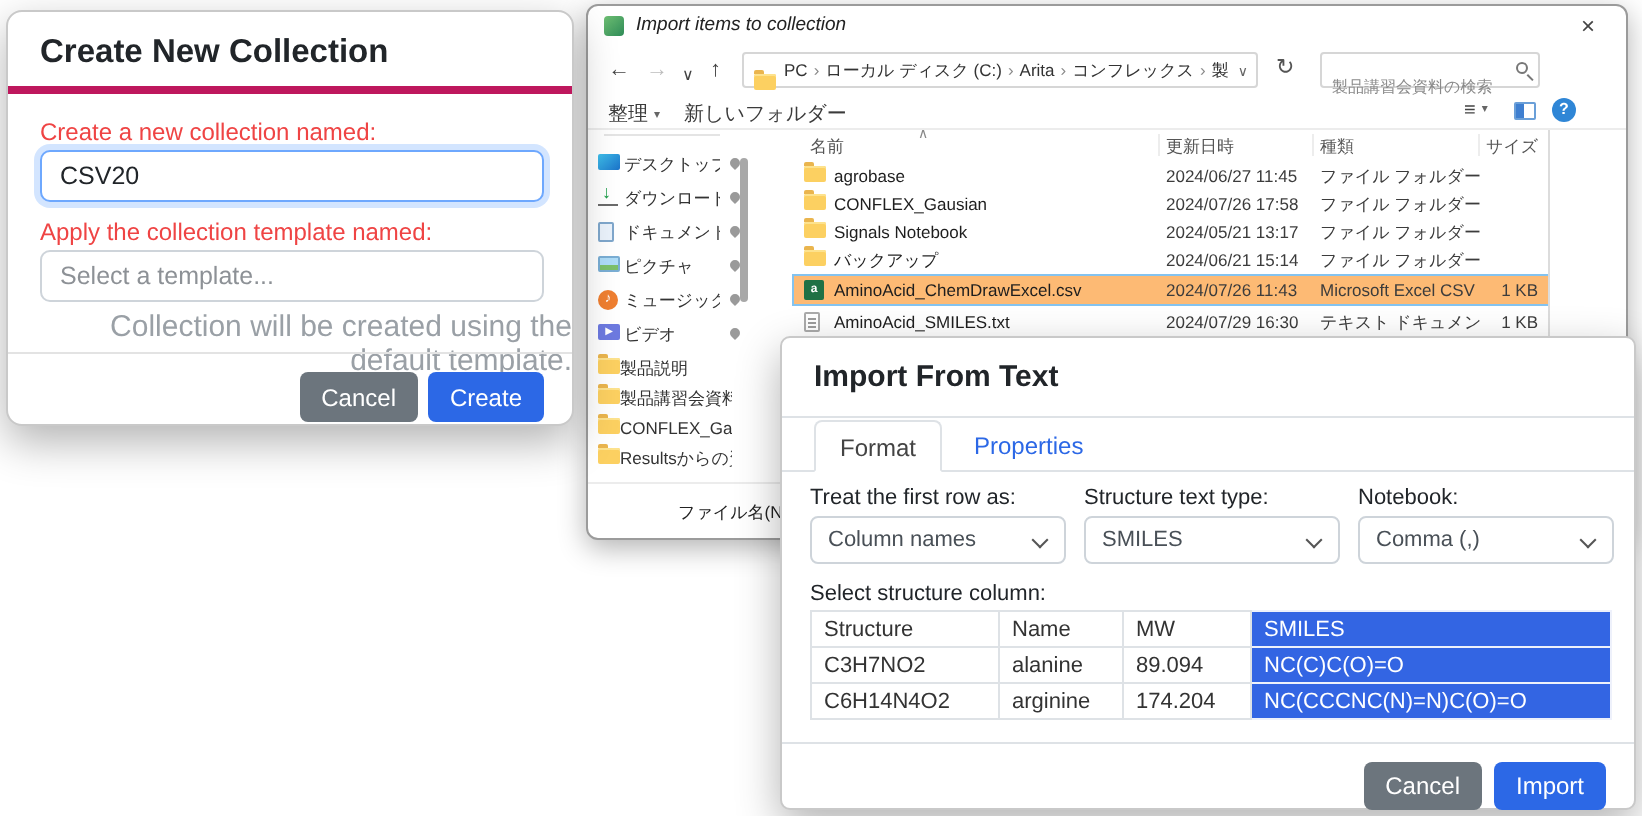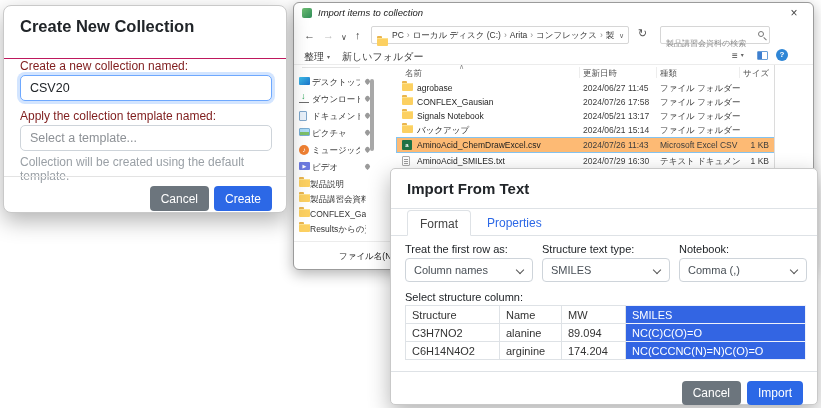--- a/index.html
+++ b/index.html
@@ -108,29 +108,29 @@
   
   .dlg { position:absolute; background:#fff; border:1px solid #c9c9c9; border-radius:6px;
     box-shadow:0 8px 22px rgba(0,0,0,.30); }
   .btn { border:none; border-radius:4px; color:#fff; font-size:12px; padding:4px 11px;
     cursor:pointer; font-family:inherit; }
   .btn-gray { background:#6c757d; }
   .btn-blue { background:var(--accent_blue,#2c68e6); }
 
   
   .create { left:3px; top:5px; width:284px; height:208px; border-radius:8px; }
-  .create .hdr { position:absolute; left:0; top:0; right:0; height:53px; border-bottom:1px solid #be185d; }
+  .create .hdr { position:absolute; left:0; top:0; right:0; height:41px; border-bottom:4px solid #be185d; }
   .create .hdr h1 { position:absolute; left:16px; top:11px; font-size:16.5px; color:#212529; font-weight:bold; }
-  .c-lbl { position:absolute; left:16px; font-size:12px; color:#7f1d1d; }
+  .c-lbl { position:absolute; left:16px; font-size:12px; color:#ef4444; }
   .c-input { position:absolute; left:16px; width:252px; height:26px; border-radius:5px;
     font-size:12.5px; padding:0 9px; color:#212529; font-family:inherit; outline:none; }
   .c-input.focus { border:1px solid #6ea8fe; box-shadow:0 0 0 3px rgba(13,110,253,.18); }
   .c-input.plain { border:1px solid #ced4da; }
   .c-input::placeholder { color:#8d9196; }
-  .c-note { position:absolute; left:16px; top:149px; font-size:12px; color:#9aa0a6; }
+  .c-note { position:absolute; left:16px; top:149px; font-size:15px; color:#9aa0a6;text-align:right; }
   .create .ftr { position:absolute; left:0; top:170px; right:0; bottom:0; border-top:1px solid #e3e3e3; }
   .create .ftr .btn { position:absolute; top:9px; height:25px; }
   .create .btn-gray { right:77px; }
   .create .btn-blue { right:14px; }
 
   
   .import { left:390px; top:168px; width:428px; height:237px; border-radius:5px; }
   .import .hdr { position:absolute; left:0; top:0; right:0; height:40px; border-bottom:1px solid #dee2e6; }
   .import .hdr h1 { position:absolute; left:16px; top:11px; font-size:15px; color:#212529; font-weight:bold; }
   .tabs { position:absolute; left:0; top:40px; right:0; height:27px; border-bottom:1px solid #dee2e6; }

